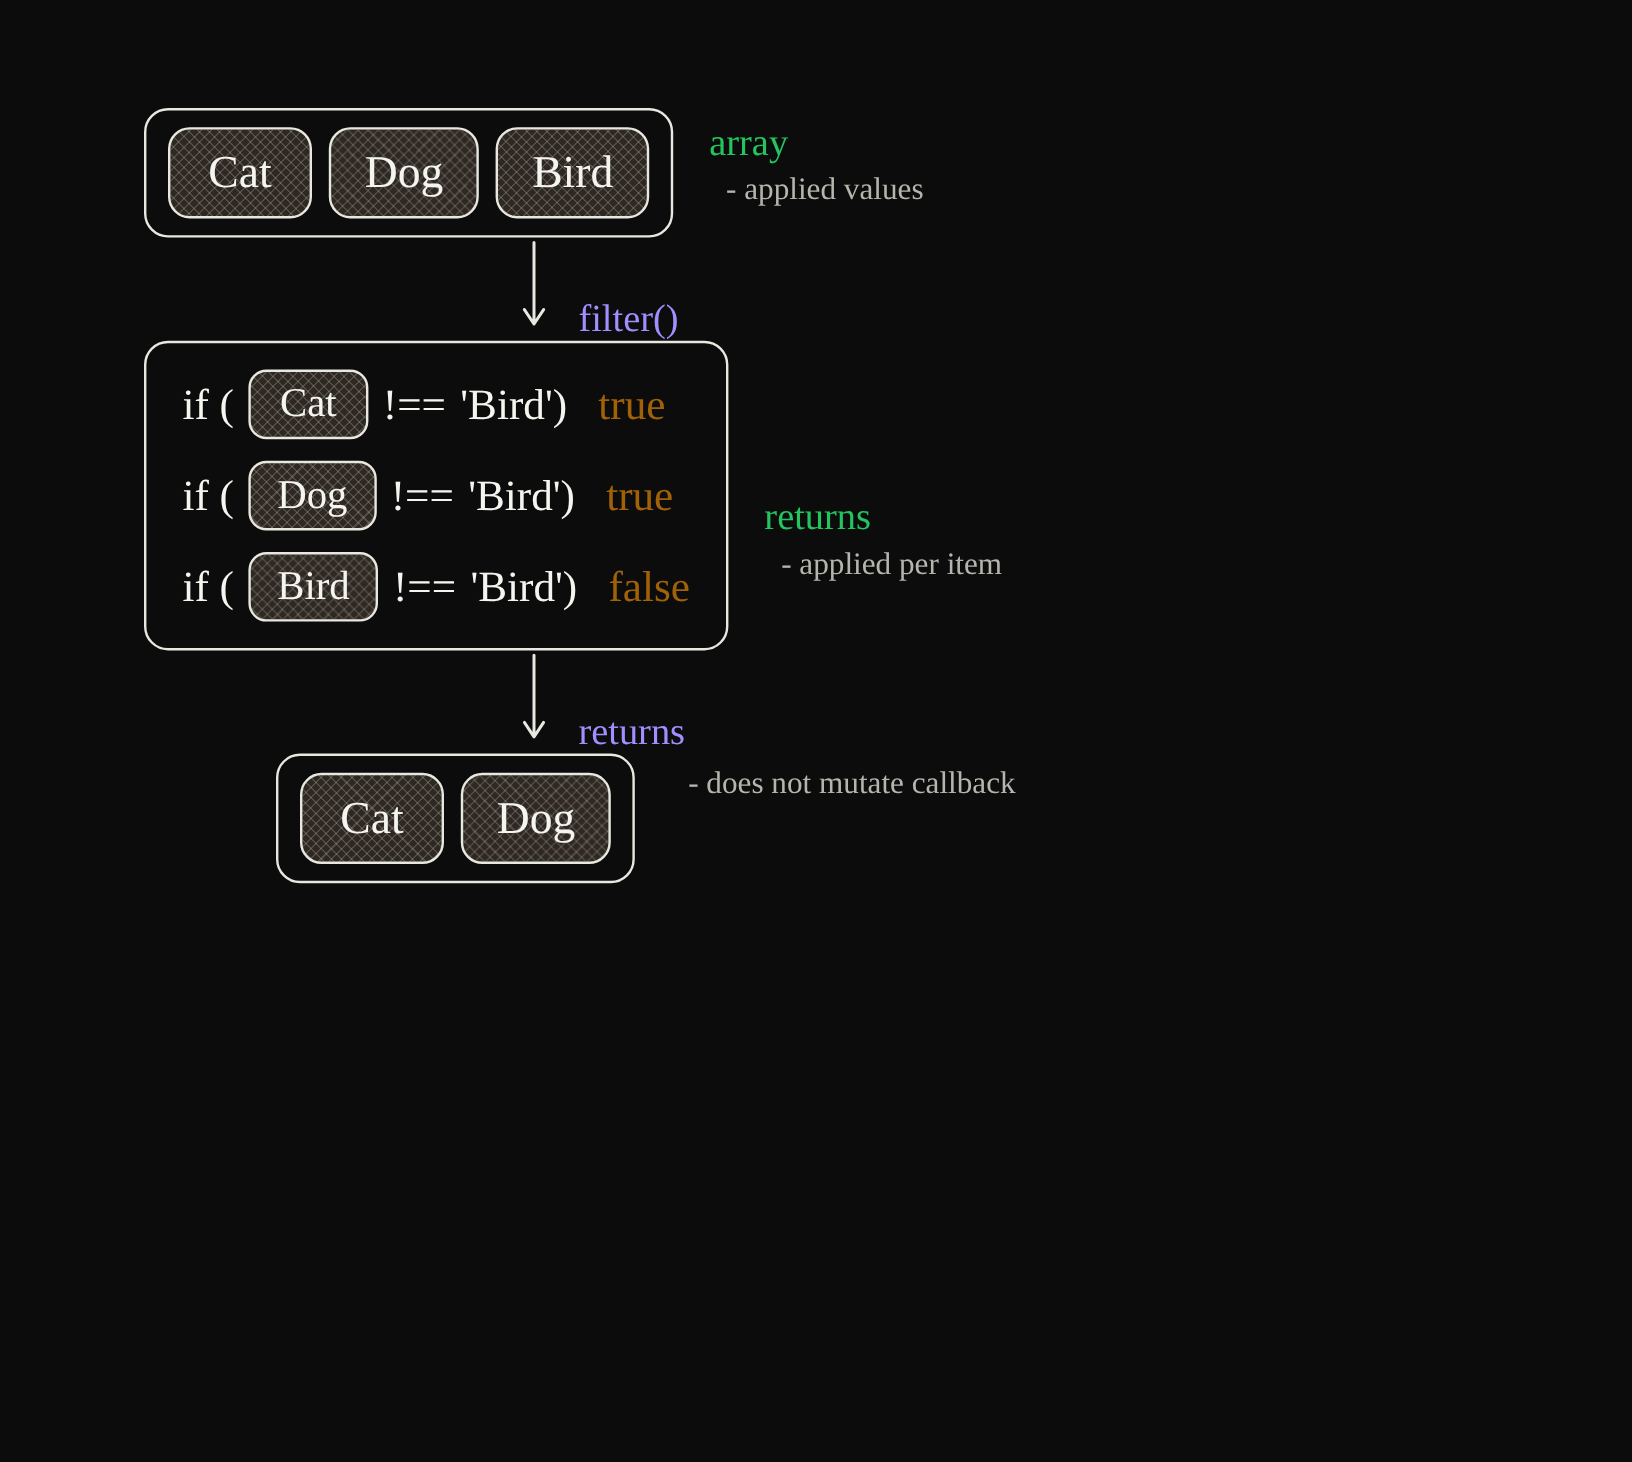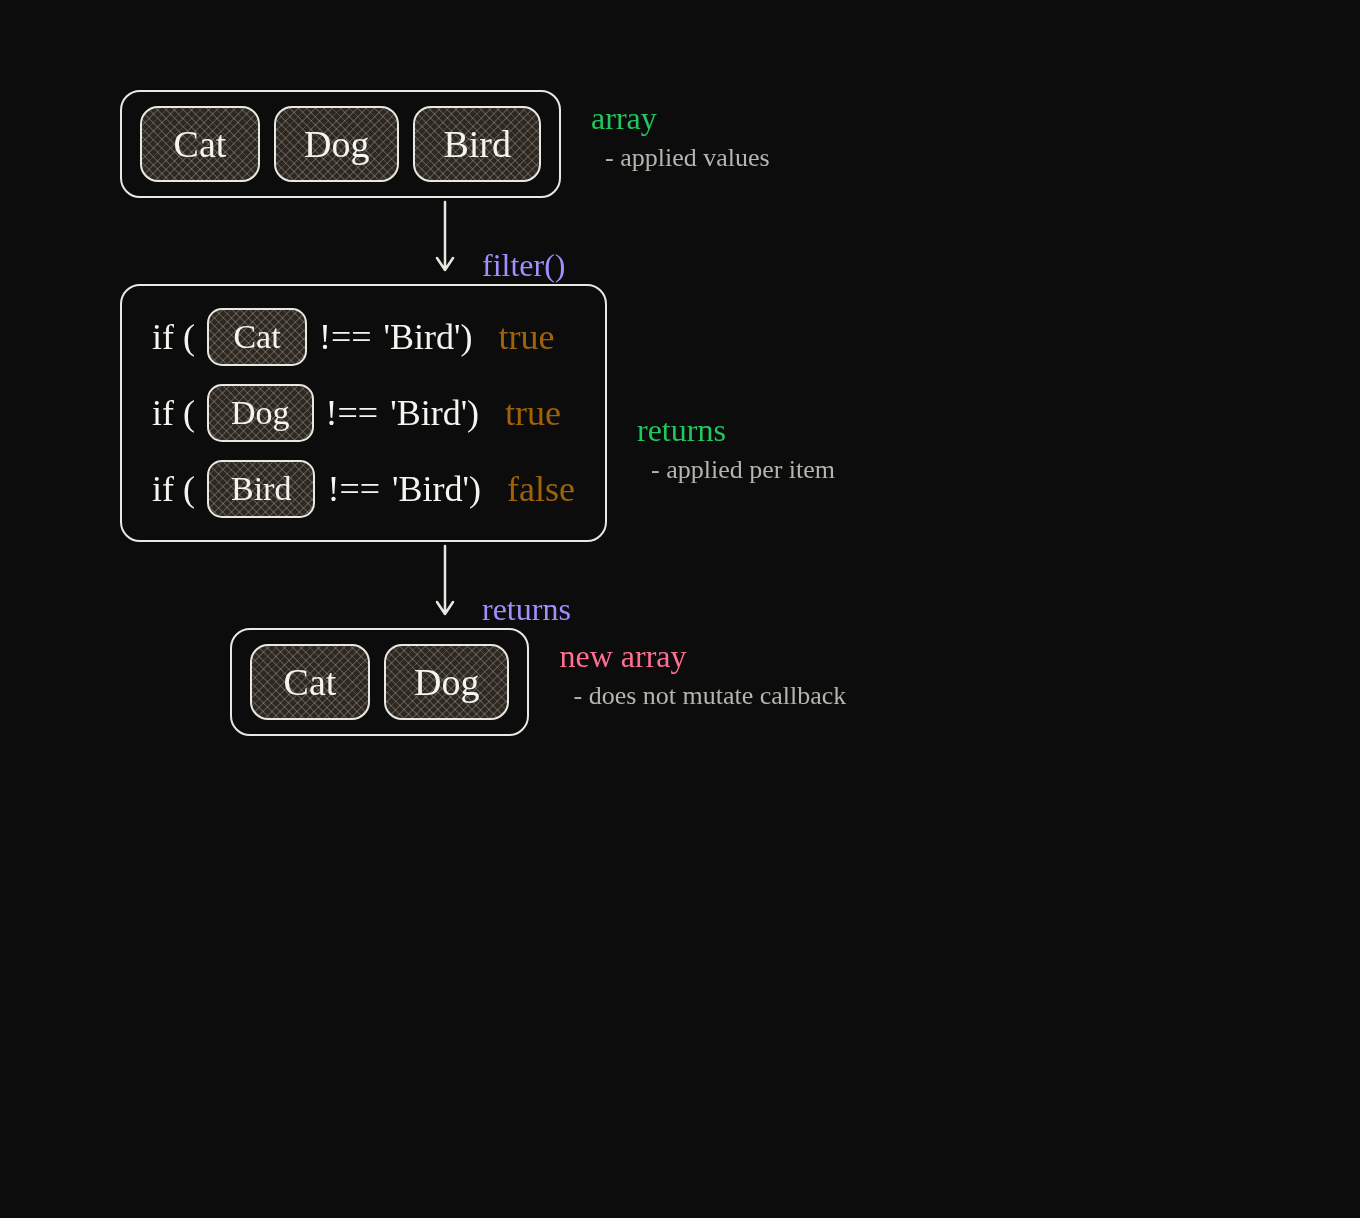--- a/index.html
+++ b/index.html
@@ -157,16 +157,15 @@
   </svg>
   <span class="connector-label">returns</span>
 </div>
 
 <div class="stage-row stage-3">
   <div class="outer-box">
     <div class="item-box">Cat</div>
     <div class="item-box">Dog</div>
   </div>
   <div class="annotation">
-    <span class="anno-title pink">new array</span>
     <span class="anno-sub">does not mutate callback</span>
   </div>
 </div>
 
 </body></html>

